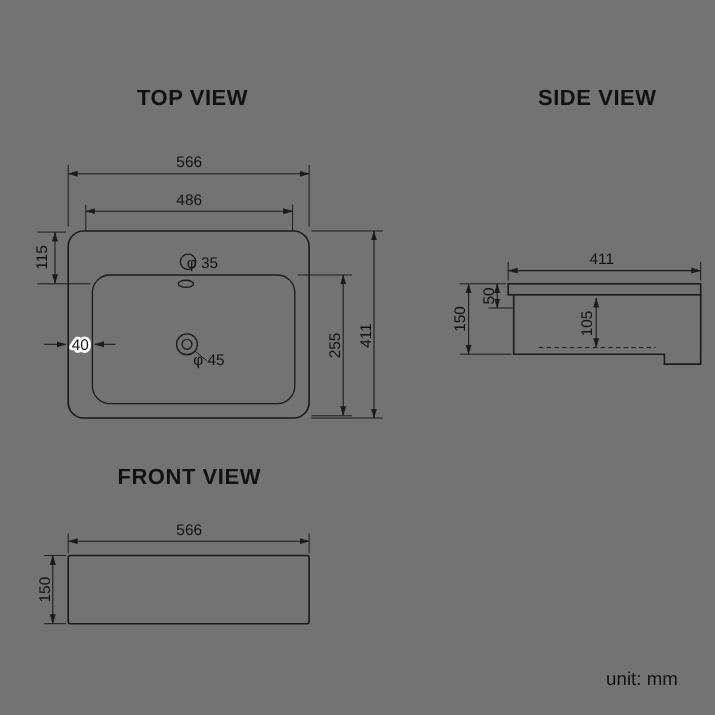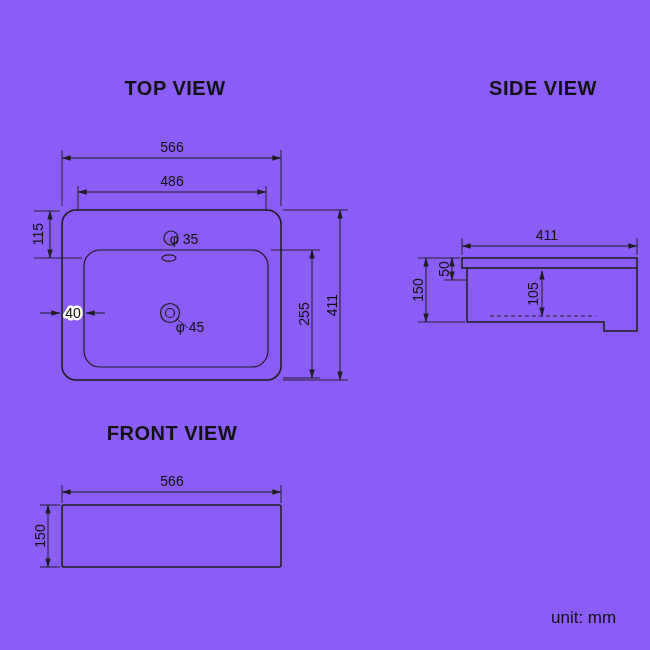--- a/index.html
+++ b/index.html
@@ -1,16 +1,16 @@
 <!DOCTYPE html>
 <html><head>
 <meta charset="utf-8">
 <style>
   html,body{margin:0;padding:0;background:#ffffff;}
-  .stage{position:relative;width:650px;height:650px;background:#8b5cf6;overflow:hidden;
+  .stage{position:relative;width:650px;height:650px;background:#737373;overflow:hidden;
          font-family:"Liberation Sans", sans-serif;}
   svg{display:block;}
   .outline{fill:none;stroke:#1c1c1c;stroke-width:1.5;}
   .outline2{fill:none;stroke:#1c1c1c;stroke-width:1.2;}
   .dimline{fill:none;stroke:#1c1c1c;stroke-width:1;}
   .ext{fill:none;stroke:#1c1c1c;stroke-width:0.9;}
   .hidden-line{fill:none;stroke:#1c1c1c;stroke-width:0.9;stroke-dasharray:4 3;}
   text{fill:#111111;}
   .dim{font-size:14px;text-anchor:middle;}
   .halo{paint-order:stroke;stroke:#ffffff;stroke-width:5px;stroke-linejoin:round;}

